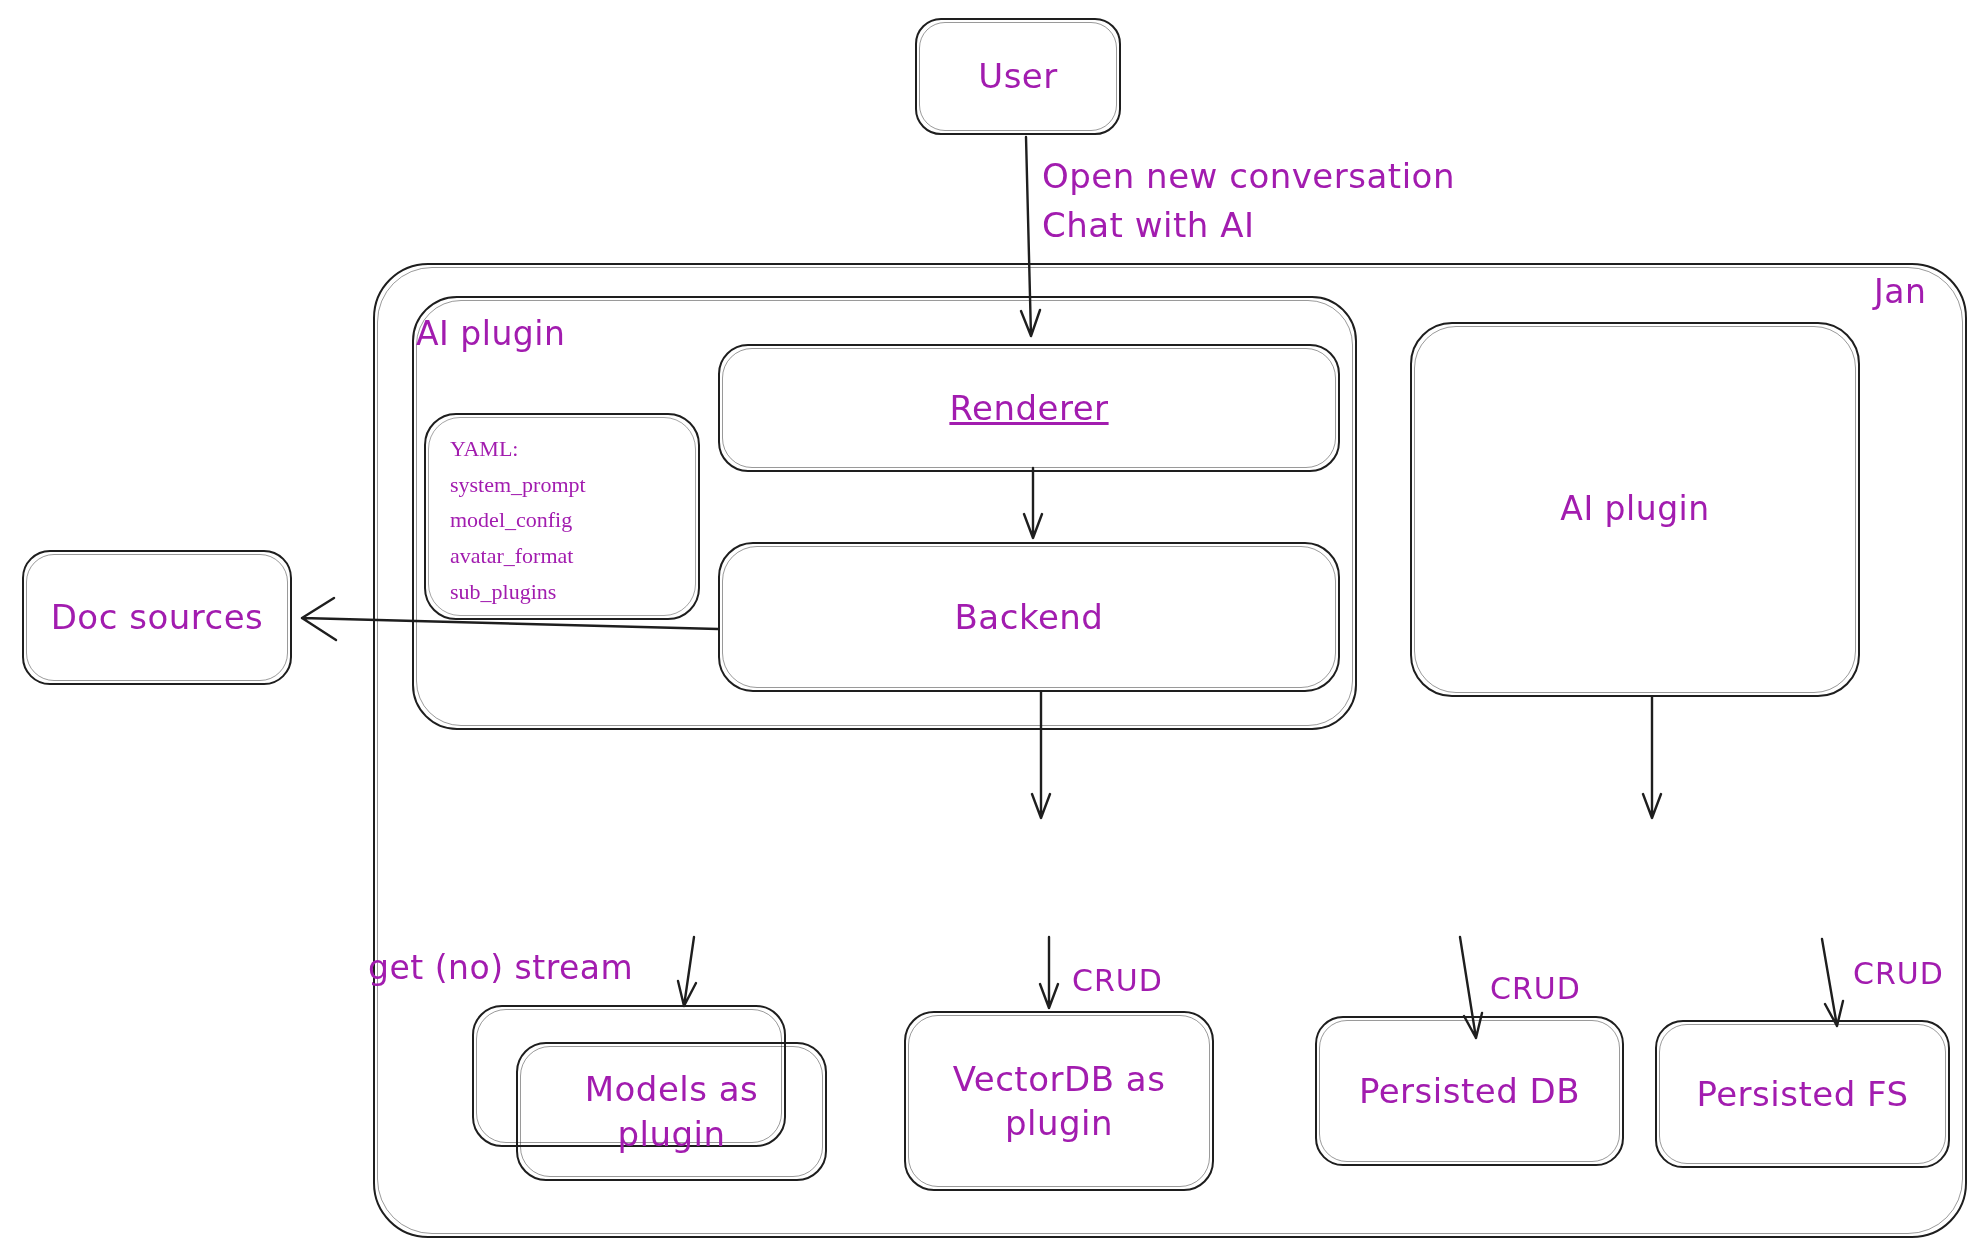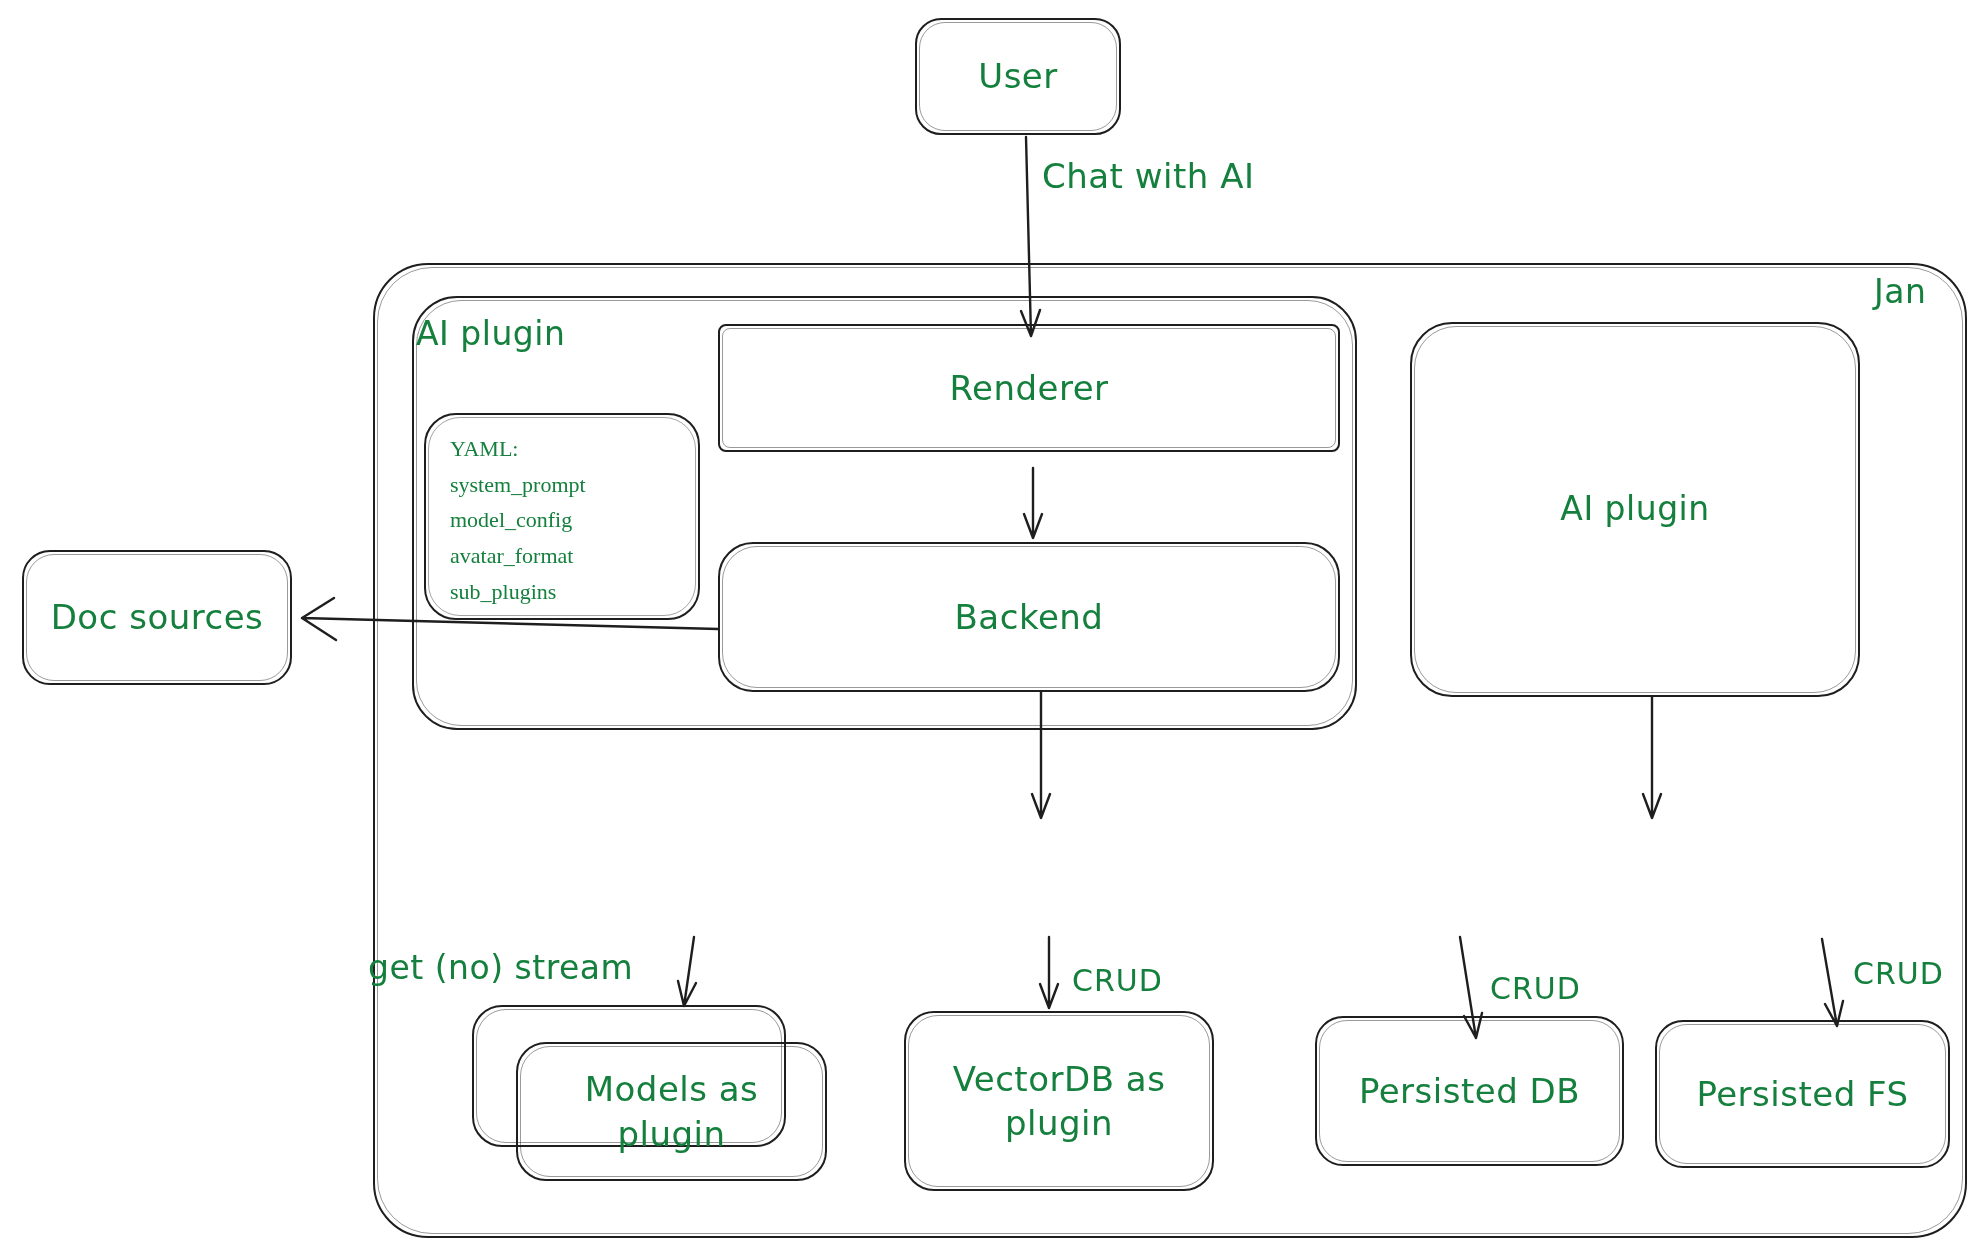--- a/index.html
+++ b/index.html
@@ -1,21 +1,21 @@
 <!DOCTYPE html>
 <html><head>
 <meta charset="utf-8">
 <style>
   html,body{margin:0;padding:0;background:#ffffff;}
   .canvas{
     position:relative;
     width:1981px;height:1246px;
     background:#ffffff;
     font-family:"DejaVu Sans", sans-serif;
-    color:#15803d;
+    color:#a21caf;
     overflow:hidden;
   }
   .box{
     position:absolute;
     border:2.5px solid #1e1e1e;
     box-sizing:border-box;
     display:flex;
     align-items:center;
     justify-content:center;
     text-align:center;
@@ -95,21 +95,21 @@
   <div class="box" style="left:915px;top:18px;width:206px;height:117px;border-radius:26px;">
     <span class="node-label">User</span>
   </div>
 
   <div class="box" style="left:373px;top:263px;width:1594px;height:975px;border-radius:55px;"></div>
   <div class="container-label" style="left:1874px;top:272px;">Jan</div>
 
   <div class="box" style="left:412px;top:296px;width:945px;height:434px;border-radius:45px;"></div>
   <div class="container-label" style="left:416px;top:314px;">AI plugin</div>
 
-  <div class="box" style="left:718px;top:324px;width:622px;height:128px;border-radius:8px;">
+  <div class="box" style="left:718px;top:344px;width:622px;height:128px;border-radius:30px;text-decoration:underline;">
     <span class="node-label">Renderer</span>
   </div>
 
   <div class="yaml-note" style="left:424px;top:413px;width:276px;height:207px;">
     <div>YAML:</div>
     <div>system_prompt</div>
     <div>model_config</div>
     <div>avatar_format</div>
     <div>sub_plugins</div>
   </div>
@@ -140,20 +140,21 @@
 
   <div class="box" style="left:1315px;top:1016px;width:309px;height:150px;border-radius:28px;">
     <span class="node-label">Persisted DB</span>
   </div>
 
   <div class="box" style="left:1655px;top:1020px;width:295px;height:148px;border-radius:28px;">
     <span class="node-label">Persisted FS</span>
   </div>
 
   <div class="edge-label" style="left:1042px;top:152px;">
+    <div>Open new conversation</div>
     <div>Chat with AI</div>
   </div>
 
   <div class="edge-label" style="left:368px;top:944px;font-size:33px;">get (no) stream</div>
 
   <div class="crud-label" style="left:1072px;top:963px;">CRUD</div>
 
   <div class="crud-label" style="left:1490px;top:971px;">CRUD</div>
 
   <div class="crud-label" style="left:1853px;top:956px;">CRUD</div>

